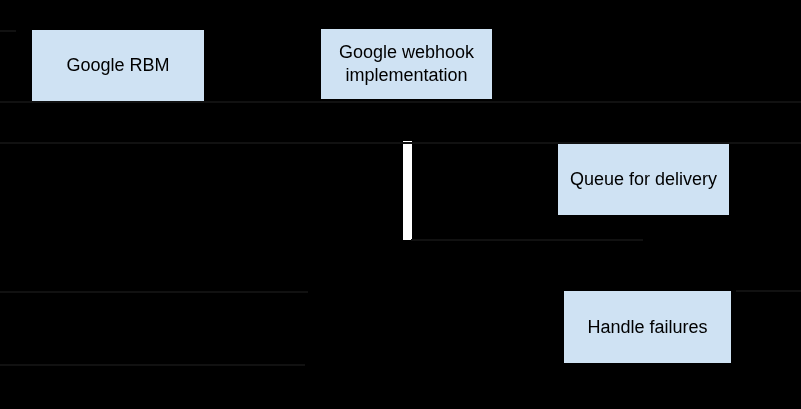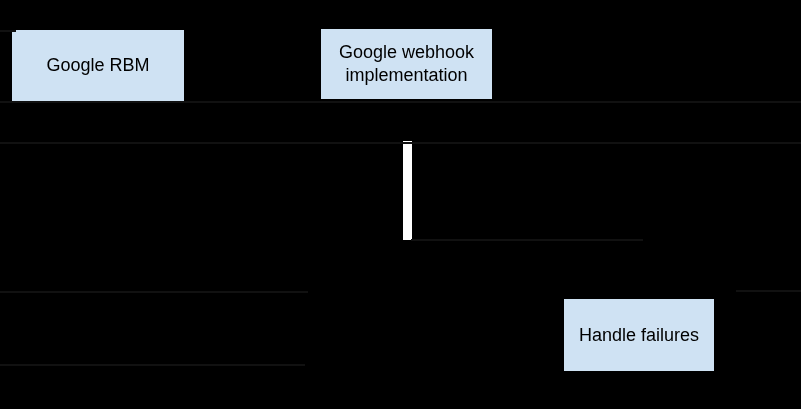--- a/index.html
+++ b/index.html
@@ -21,24 +21,24 @@
     color: var(--node-text, #000000);
     display: flex;
     align-items: center;
     justify-content: center;
     text-align: center;
     font-size: 18px;
     line-height: 23px;
     box-sizing: border-box;
     padding: 2px 4px;
   }
-  #node-google-rbm   { left: 12px;  top: 30px;  width: 172px; height: 71px; text-align: right; }
+  #node-google-rbm   { left: 32px;  top: 30px;  width: 172px; height: 71px; text-align: right; }
   #node-partner      { left: 321px; top: 29px;  width: 171px; height: 70px; }
   #node-queue        { left: 558px; top: 143px; width: 171px; height: 72px; }
-  #node-failures     { left: 564px; top: 291px; width: 150px; height: 72px; margin-top: 8px; }
+  #node-failures     { left: 564px; top: 291px; width: 167px; height: 72px; }
   .activation-bar {
     position: absolute;
     left: 403px;
     top: 141px;
     width: 9px;
     height: 99px;
     background: var(--activation-fill, #ffffff);
   }
   .faint-line {
     position: absolute;
@@ -59,20 +59,23 @@
 <div class="canvas">
 
   <div class="node" id="node-google-rbm">
     <span class="node-label">Google RBM</span>
   </div>
 
   <div class="node" id="node-partner">
     <span class="node-label">Google webhook implementation</span>
   </div>
 
+  <div class="node" id="node-queue">
+    <span class="node-label">Queue for delivery</span>
+  </div>
 
   <div class="node" id="node-failures">
     <span class="node-label">Handle failures</span>
   </div>
 
   <div class="activation-bar"></div>
 
   <div class="faint-line" id="sep-stub-top"></div>
   <div class="faint-line" id="sep-row-1"></div>
   <div class="faint-line" id="sep-row-2"></div>

